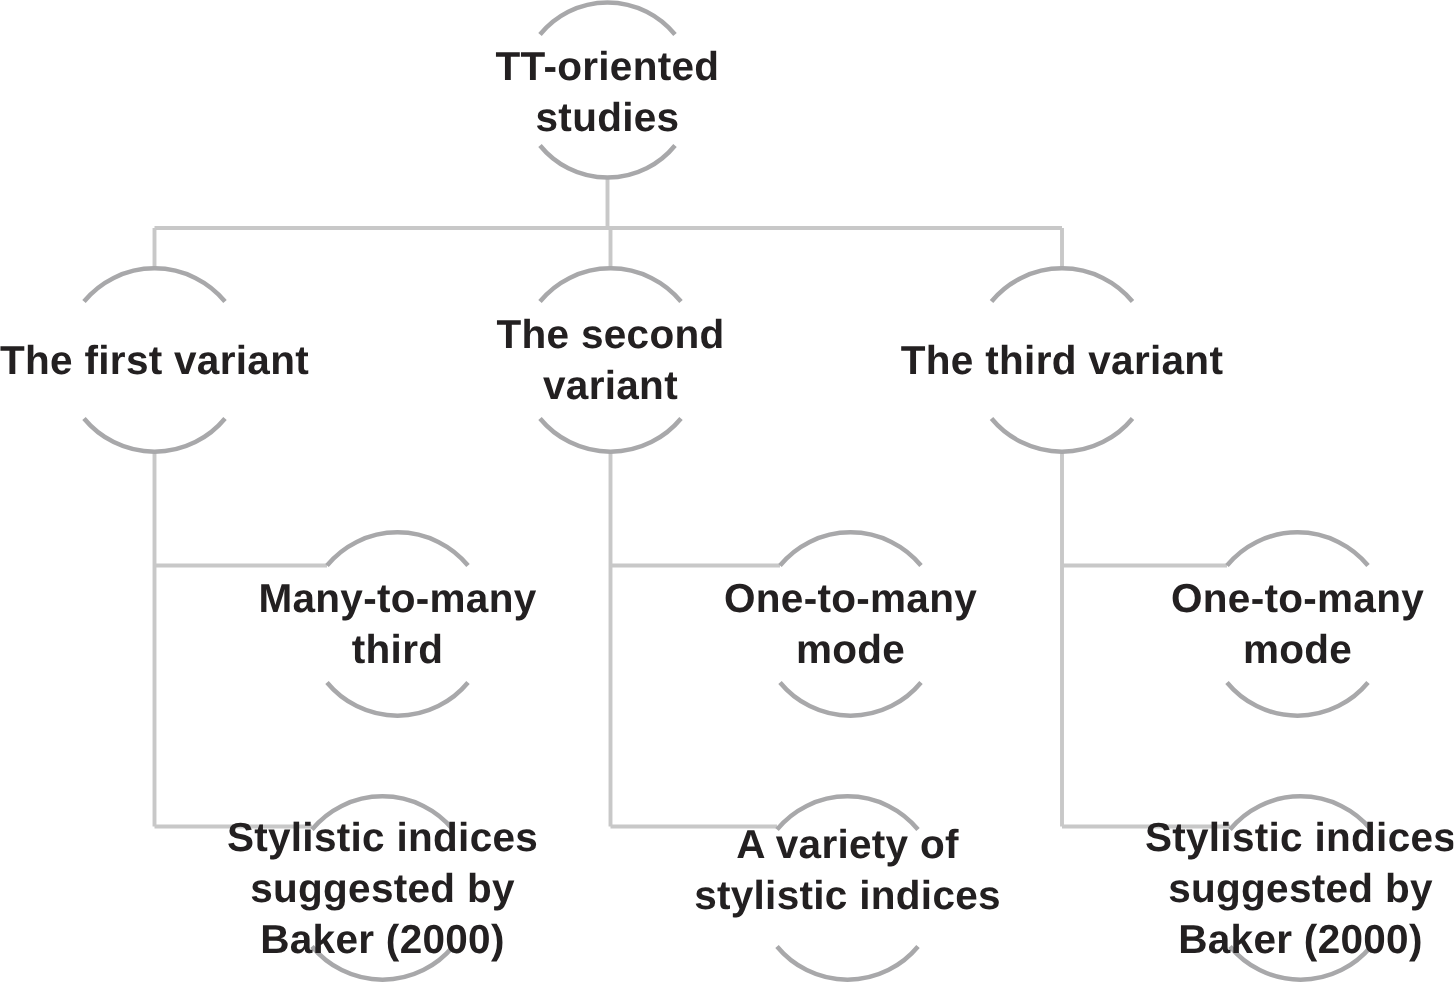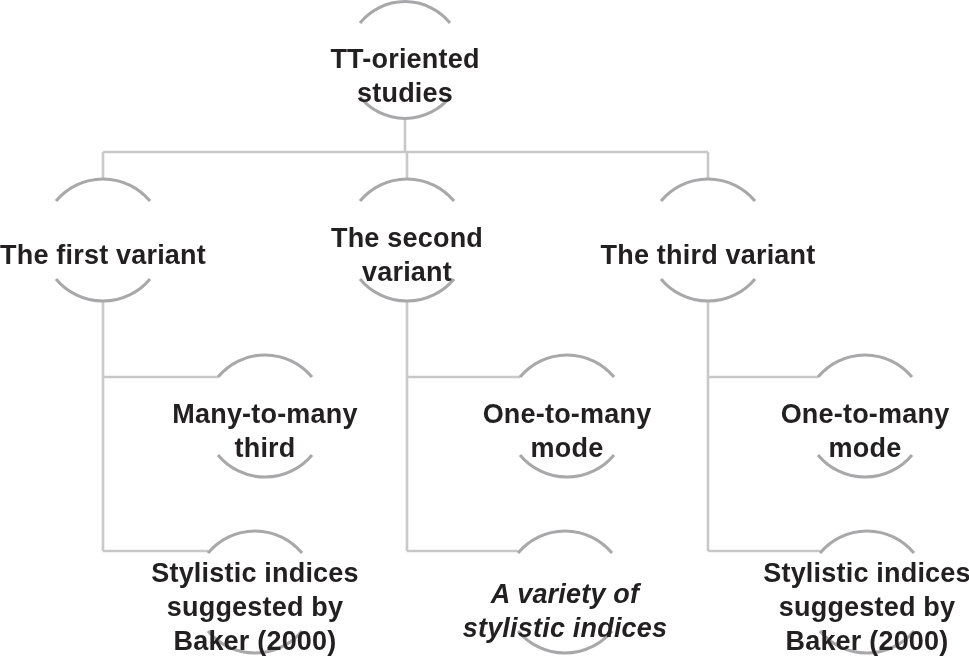--- a/index.html
+++ b/index.html
@@ -35,32 +35,31 @@
     position: absolute;
     width: 320px;
     transform: translateY(-50%);
     text-align: center;
     font-size: 27px;
     line-height: 34px;
     font-weight: 700;
     color: var(--text_color, #232021);
     white-space: pre-line;
     letter-spacing: 0.2px;
-    margin-top: 15px;
   }
   
   .pos-root     { left: 245px; top: 61px;  }
   .pos-variant1 { left: -57px; top: 240px; }
   .pos-variant2 { left: 247px; top: 240px; }
   .pos-variant3 { left: 548px; top: 240px; }
   .pos-mode1    { left: 105px; top: 416px; }
   .pos-mode2    { left: 407px; top: 416px; }
   .pos-mode3    { left: 705px; top: 416px; }
   .pos-indices1 { left: 95px;  top: 592px; }
-  .pos-indices2 { left: 405px; top: 596px; font-style: italic; }
+  .pos-indices2 { left: 405px; top: 580px; }
   .pos-indices3 { left: 707px; top: 592px; }
 </style>
 </head>
 <body>
 
 <div class="canvas">
 
   <svg class="wires" viewBox="0 0 969 658">
 
     <g>

